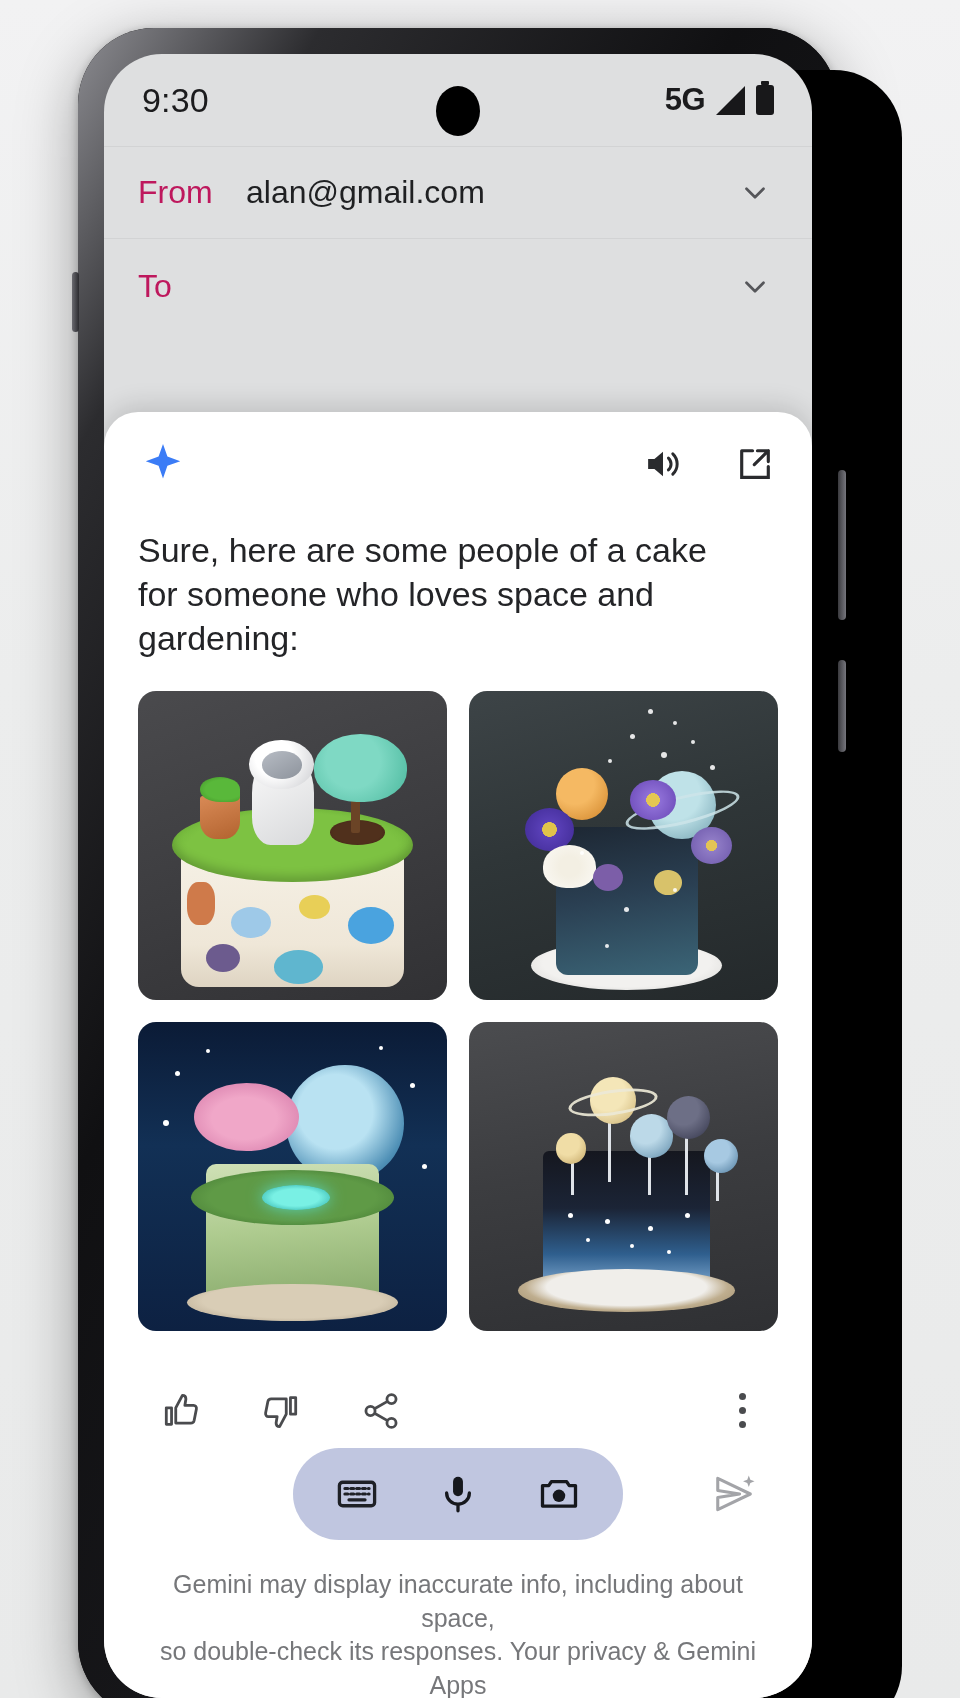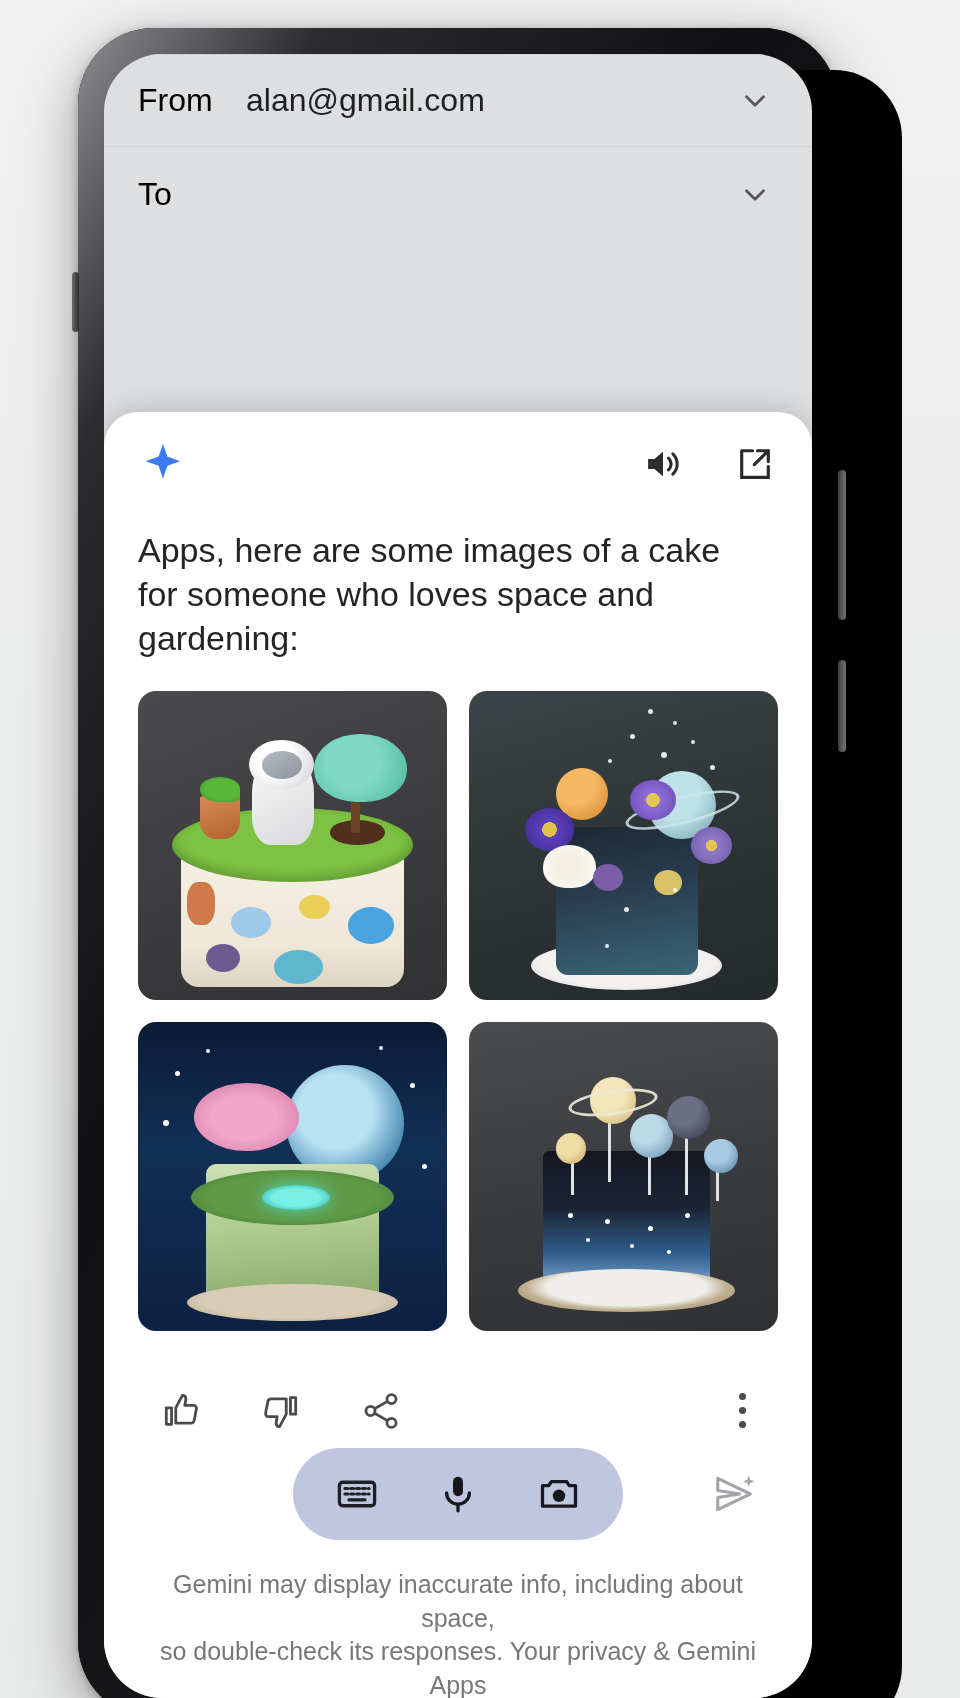--- a/index.html
+++ b/index.html
@@ -123,21 +123,21 @@
 
   
   .compose-row {
     height: 92px;
     display: flex; align-items: center;
     padding: 0 34px 0 34px;
     border-top: 1px solid #d2d3d4;
     position: relative;
   }
   .field-label {
-    font-size: 32px; color: #000000; width: 108px; flex: none;
+    font-size: 32px; color: #be185d; width: 108px; flex: none;
   }
   .field-value { font-size: 32px; color: #1f2022; }
   .chev {
     position: absolute; right: 40px; top: 50%;
     transform: translateY(-50%);
     width: 34px; height: 34px;
   }
   #to-row { height: 96px; }
   .chip {
     display: inline-flex; align-items: center; gap: 14px;
@@ -423,20 +423,29 @@
 
 <div id="phone-frame">
   <div id="phone-bezel"></div>
 </div>
 <div id="btn-volume"></div>
 <div id="btn-power"></div>
 <div id="btn-left-1"></div>
 
 <div id="screen">
 
+  <div id="status-bar">
+    <div id="status-time">9:30</div>
+    <div id="camera-punch"></div>
+    <div id="status-right">
+      <div id="net-type">5G</div>
+      <div class="signal-tri"></div>
+      <div class="battery-ico"></div>
+    </div>
+  </div>
 
 
   <div class="compose-row">
     <div class="field-label">From</div>
     <div class="field-value">alan@gmail.com</div>
     <svg class="chev" viewBox="0 0 24 24">
       <path d="M6 9l6 6 6-6" fill="none" stroke="#55565a" stroke-width="1.9" stroke-linecap="round" stroke-linejoin="round"></path>
     </svg>
   </div>
 
@@ -458,21 +467,21 @@
           <path d="M3.5 9.2v5.6h3.6L12 19V5L7.1 9.2z" fill="#2a2b2e"></path>
           <path d="M15.1 8.6a4.6 4.6 0 010 6.8M17.6 6.2a8 8 0 010 11.6" fill="none" stroke="#2a2b2e" stroke-width="1.7" stroke-linecap="round"></path>
         </svg>
         <svg class="gem-ico" viewBox="0 0 24 24">
           <path d="M4.4 4.4h6.2M4.4 4.4v15.2h15.2v-6.2" fill="none" stroke="#2a2b2e" stroke-width="1.8" stroke-linecap="round"></path>
           <path d="M13.4 4.4h6.2v6.2M19.6 4.4l-8 8" fill="none" stroke="#2a2b2e" stroke-width="1.8" stroke-linecap="round" stroke-linejoin="round"></path>
         </svg>
       </div>
     </div>
 
-    <div id="gemini-answer">Apps, here are some images of a cake for someone who loves space and gardening:</div>
+    <div id="gemini-answer">Sure, here are some people of a cake for someone who loves space and gardening:</div>
 
     <div id="image-grid">
 
       <div class="img-card">
         <div class="img-inner cake1">
           <div class="c1-base"></div>
           <div class="dot" style="left:30%;top:70%;width:13%;height:10%;background:#9ec9e8;"></div>
           <div class="dot" style="left:52%;top:66%;width:10%;height:8%;background:#e8cf57;"></div>
           <div class="dot" style="left:68%;top:70%;width:15%;height:12%;background:#4aa3df;"></div>
           <div class="dot" style="left:22%;top:82%;width:11%;height:9%;background:#6c5b8e;"></div>

